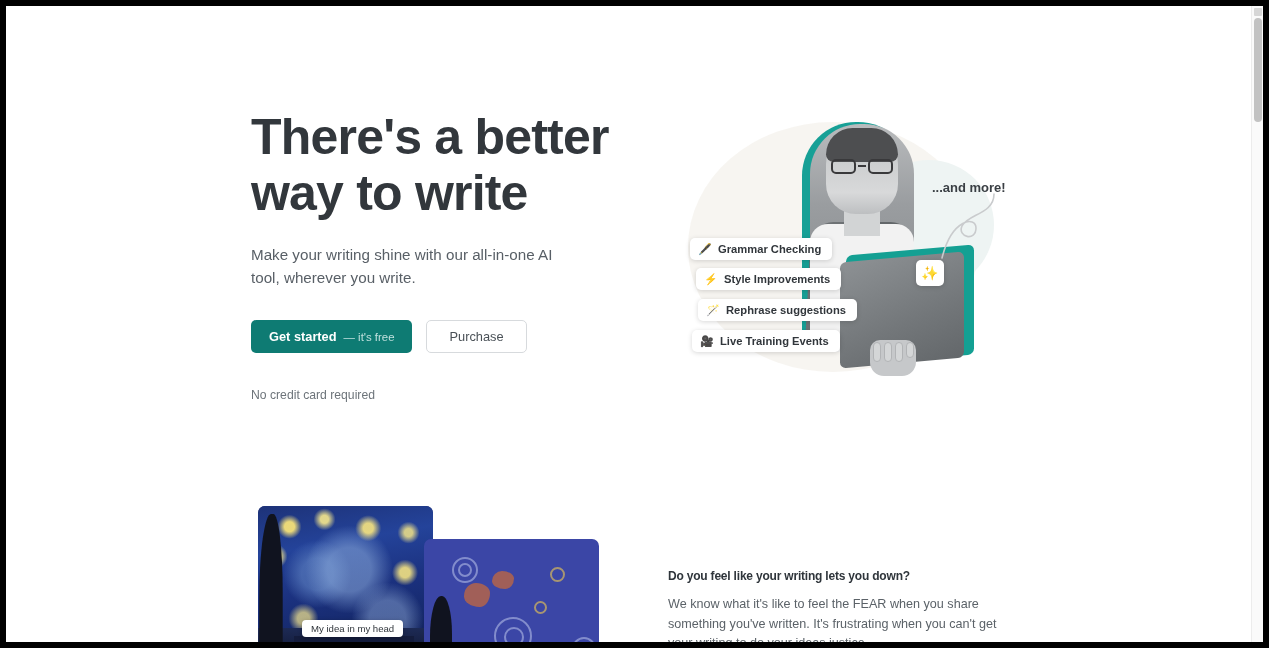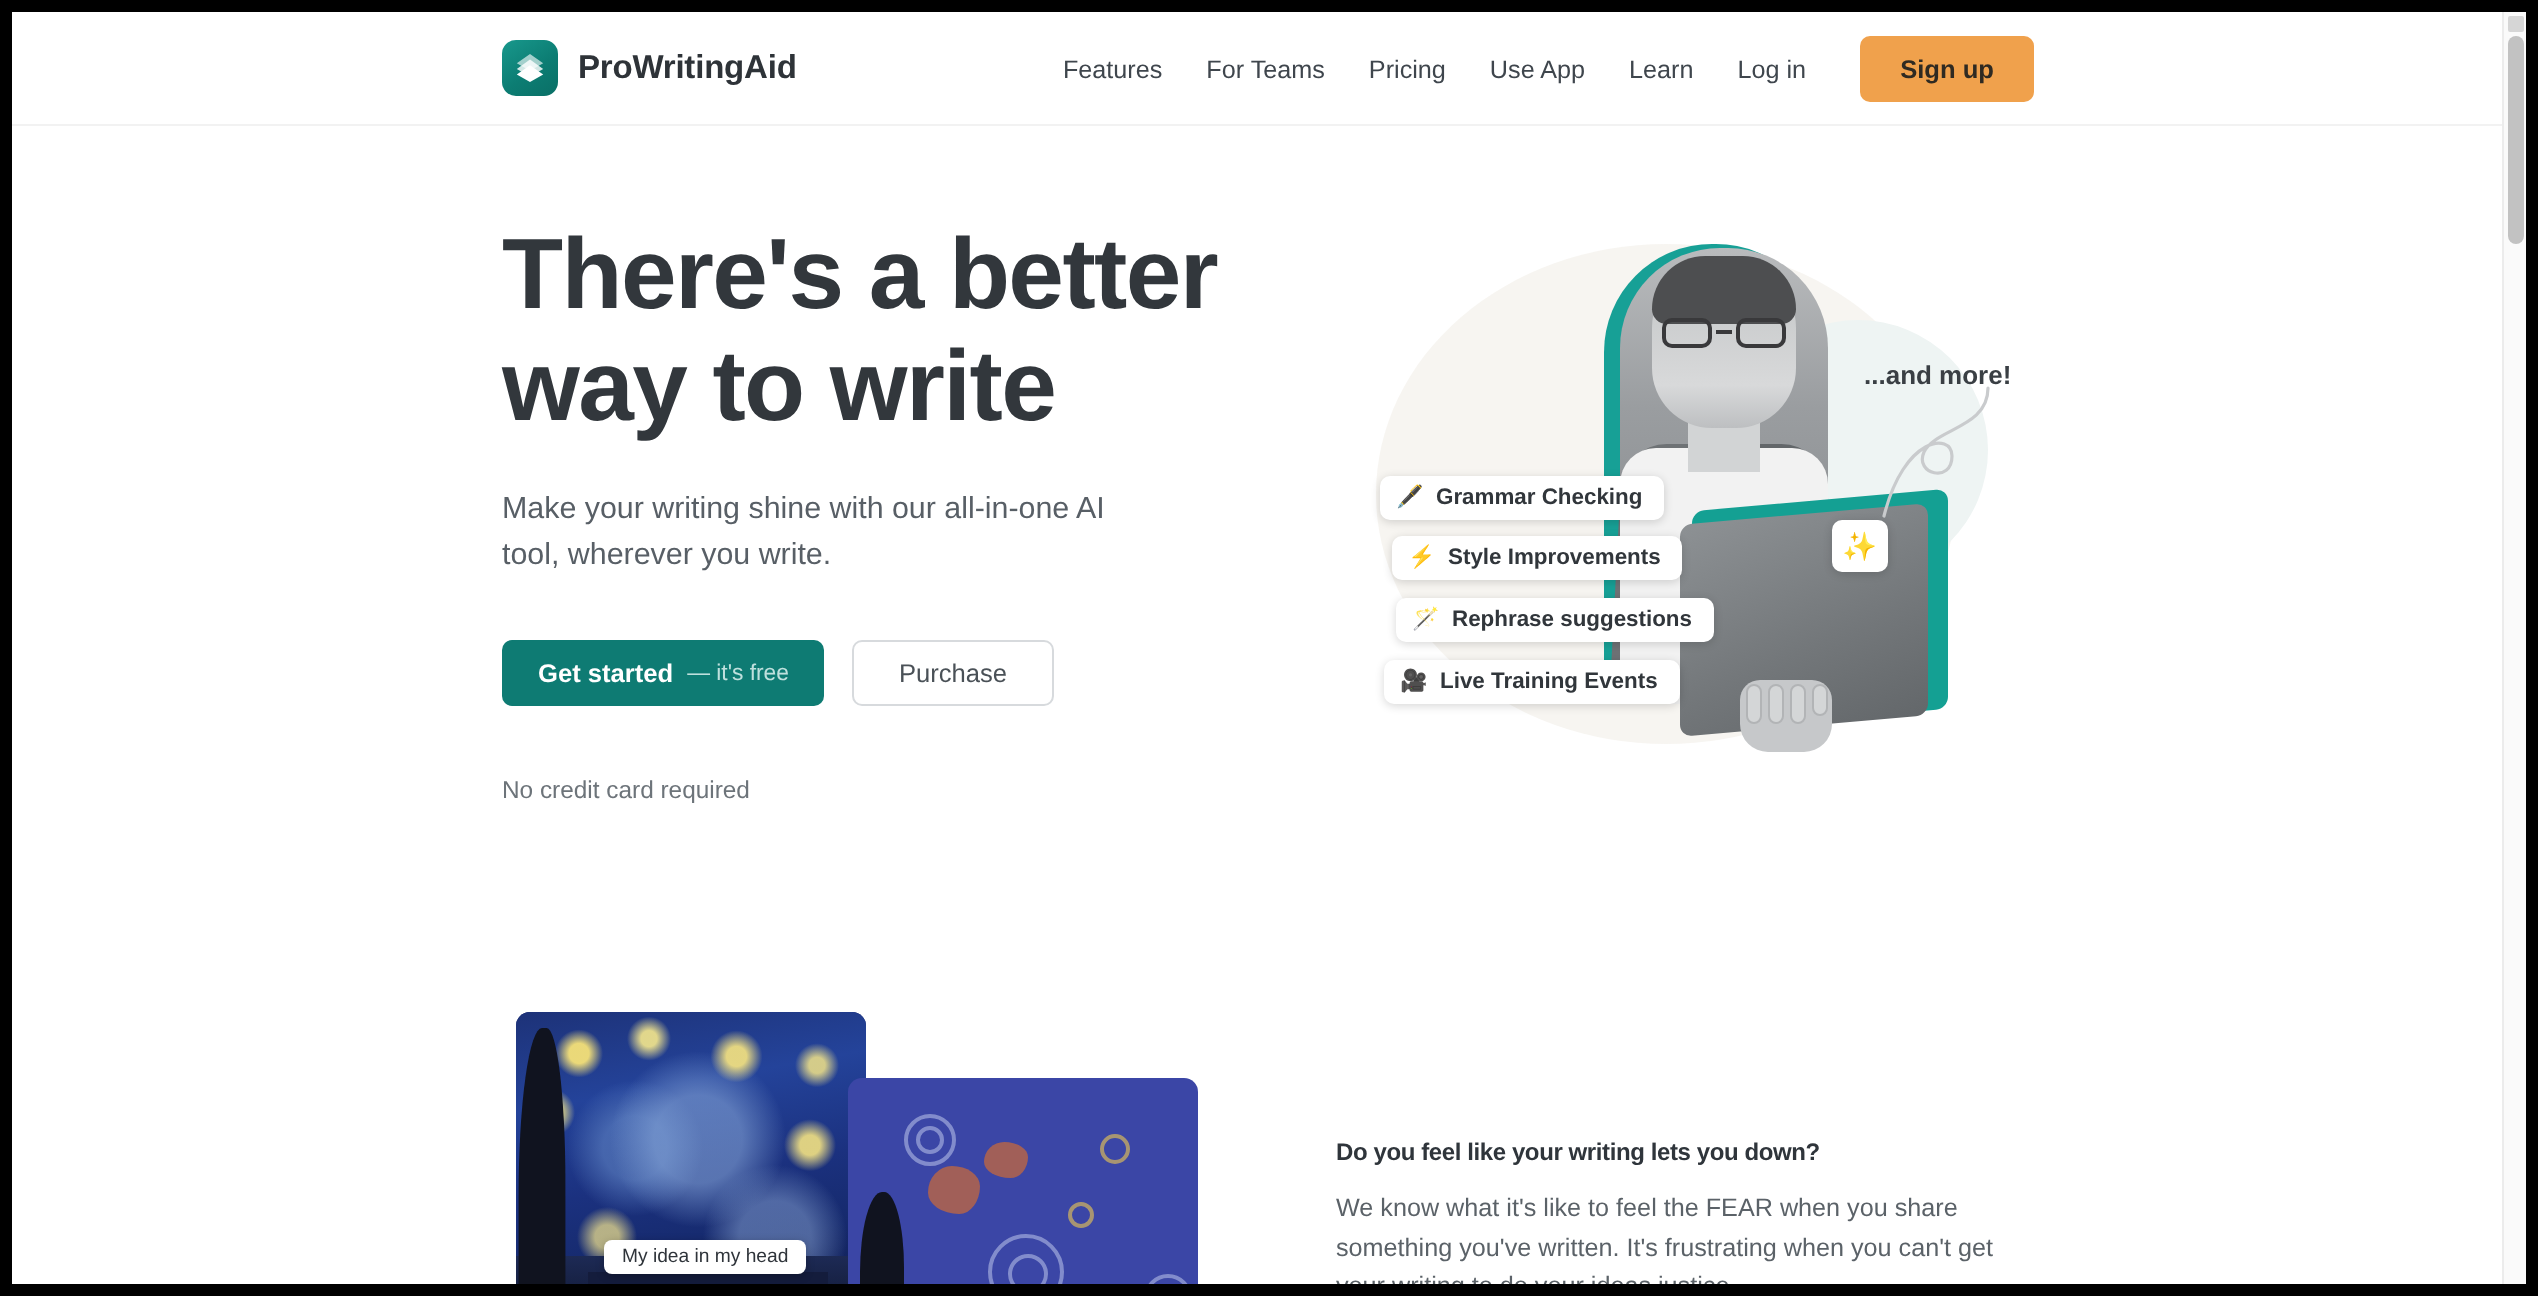--- a/index.html
+++ b/index.html
@@ -487,44 +487,20 @@
     line-height: 19.5px;
     color: #5b6268;
   }
 </style>
 </head>
 <body>
 
 <div id="viewport">
   <div id="page">
 
-    <div id="header">
-
-      <div id="brand">
-        <span id="logo-mark">
-          <svg width="18" height="18" viewBox="0 0 24 24" aria-hidden="true">
-            <path d="M3.2 16.4 12 10.2l8.8 6.2-8.8 5.0-8.8-5.0z" fill="#ffffff"></path>
-            <path d="M3.2 12.6 12 6.4l8.8 6.2-8.8 5.0-8.8-5.0z" fill="#ffffff" opacity="0.82"></path>
-            <path d="M3.2 8.8 12 2.6l8.8 6.2-8.8 5.0-8.8-5.0z" fill="#ffffff" opacity="0.62"></path>
-          </svg>
-        </span>
-        <span id="brand-name">ProWritingAid</span>
-      </div>
-
-      <div id="nav">
-        <a class="nav-link">Features</a>
-        <a class="nav-link">For Teams</a>
-        <a class="nav-link">Pricing</a>
-        <a class="nav-link">Use App</a>
-        <a class="nav-link">Learn</a>
-        <a class="nav-link">Log in</a>
-        <button id="signup-button">Sign up</button>
-      </div>
-
-    </div>
 
     <div id="hero-copy">
       <h1 id="hero-title">
         <span>There's a better</span><br>
         <span>way to write</span>
       </h1>
       <p id="hero-sub">Make your writing shine with our all-in-one AI tool, wherever you write.</p>
 
       <div id="hero-actions">
         <button id="get-started-button">

